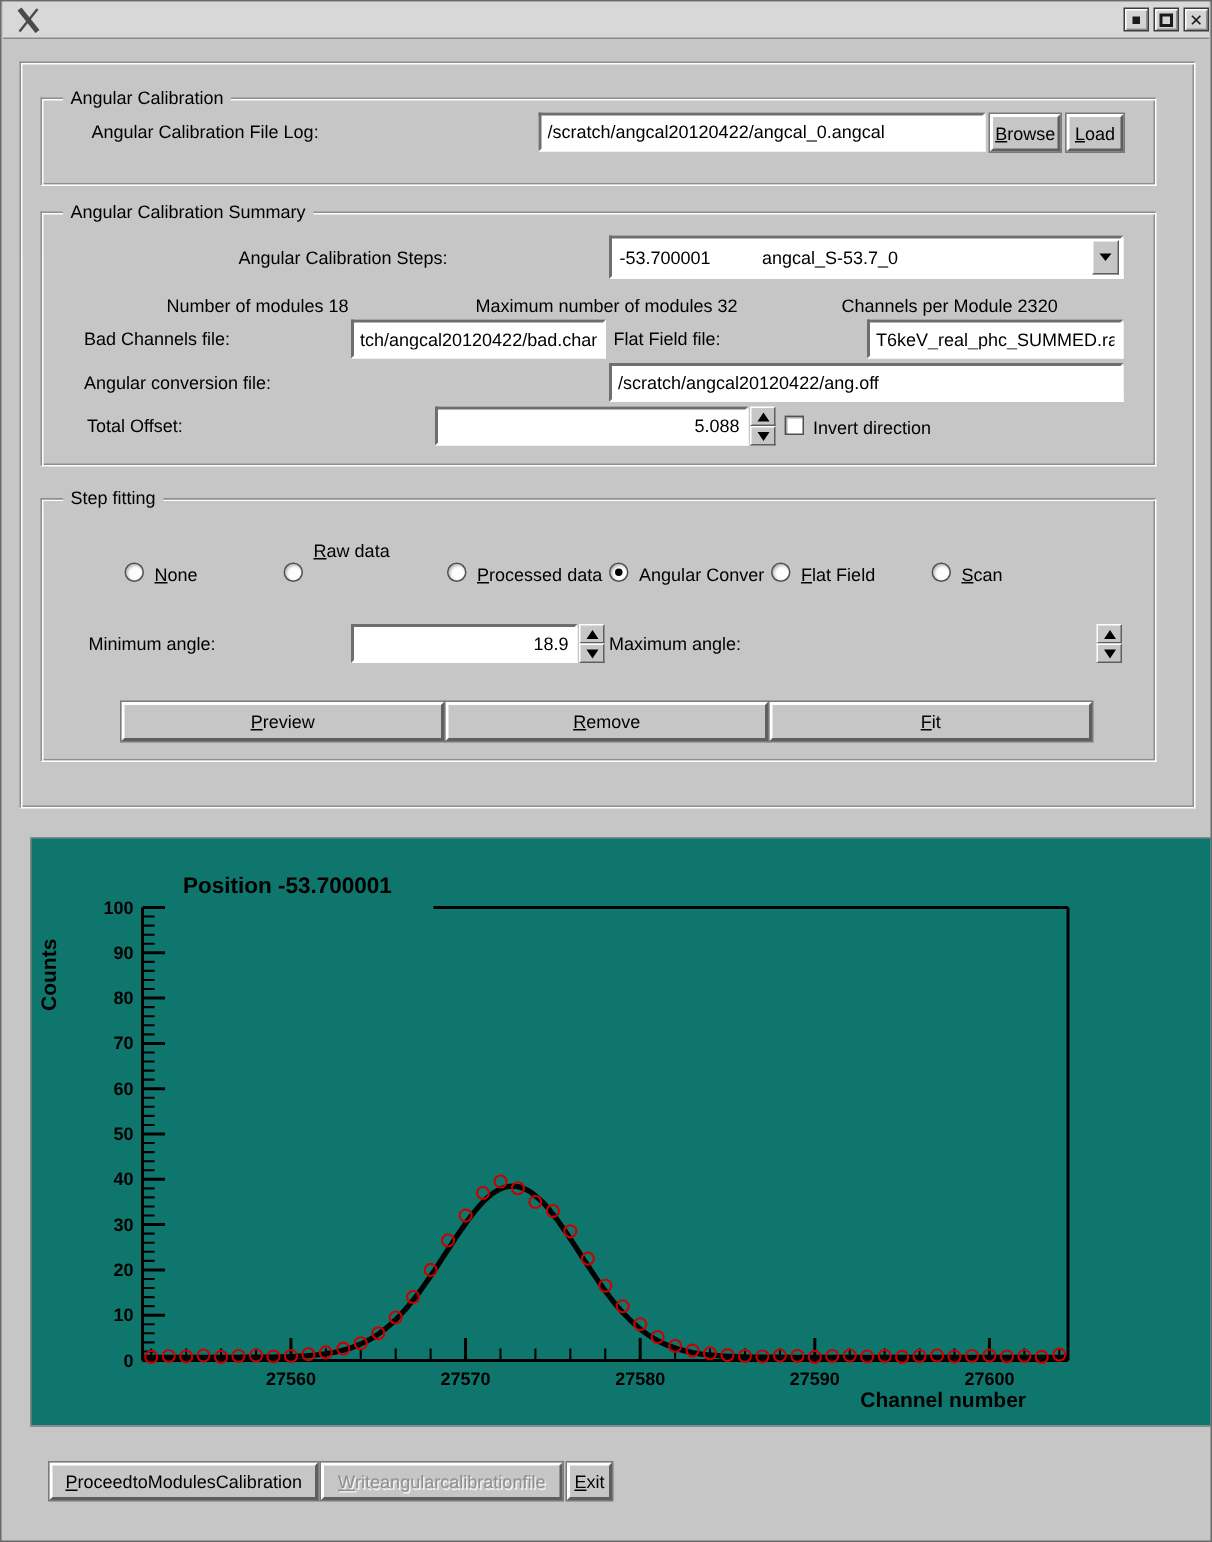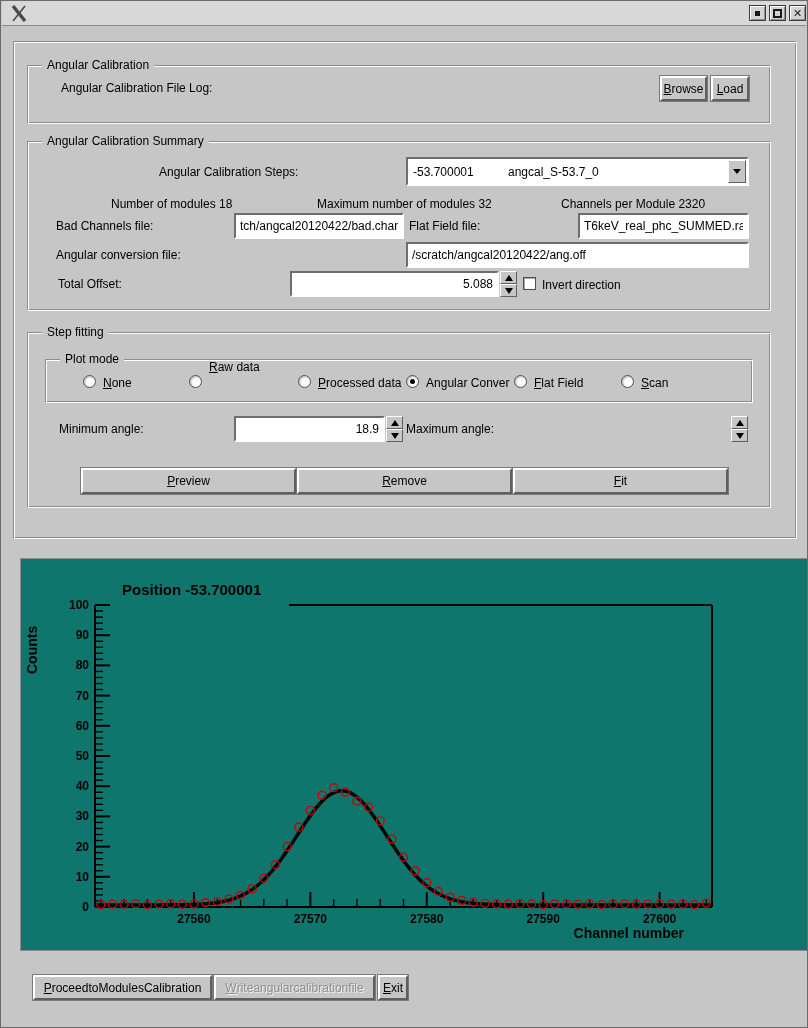--- a/index.html
+++ b/index.html
@@ -71,20 +71,21 @@
         <span class="g-close">✕</span>
       </div>
   </div>
 
   <div class="panel" style="left:12px;top:40px;width:784px;height:498px;"></div>
 
   <div class="gbox" style="left:26px;top:64px;width:744px;height:59px;">
     <span class="legend">Angular Calibration</span>
   </div>
   <span class="lbl" style="left:60px;top:80px;">Angular Calibration File Log:</span>
+  <input class="field" style="left: 358px; top: 74px; width: 298px; height: 26px;" value="/scratch/angcal20120422/angcal_0.angcal">
   <div class="btn" style="left:659px;top:75px;width:47px;height:25px;">
       <u>B</u>
       <span>r</span>
       <span>o</span>
       <span>w</span>
       <span>s</span>
       <span>e</span>
     </div>
   <div class="btn" style="left:710px;top:75px;width:38px;height:25px;">
       <u>L</u>
@@ -124,23 +125,20 @@
       </div>
     <div class="spin-b">
         <i class="ad"></i>
       </div>
   </div>
   <div class="checkbox" style="left:522px;top:276px;"></div>
   <span class="lbl" style="left:541px;top:277px;">Invert direction</span>
 
   <div class="gbox" style="left:26px;top:331px;width:744px;height:176px;">
     <span class="legend">Step fitting</span>
-  </div>
-  <div class="gbox" style="left:44px;top:358px;width:708px;height:44px;">
-    <span class="legend">Plot mode</span>
   </div>
   <span class="radio" style="left:82px;top:374px;"></span>
   <span class="lbl" style="left:102px;top:375px;"><u>N</u><span>o</span><span>n</span><span>e</span></span>
   <span class="radio" style="left:188px;top:374px;"></span>
   <span class="lbl" style="left:208px;top:359px;"><u>R</u><span>a</span><span>w</span><span> </span><span>d</span><span>a</span><span>t</span><span>a</span></span>
   <span class="radio" style="left:297px;top:374px;"></span>
   <span class="lbl" style="left:317px;top:375px;"><u>P</u><span>r</span><span>o</span><span>c</span><span>e</span><span>s</span><span>s</span><span>e</span><span>d</span><span> </span><span>d</span><span>a</span><span>t</span><span>a</span></span>
   <span class="radio checked" style="left:405px;top:374px;">
       <span class="dot"></span>
     </span>

